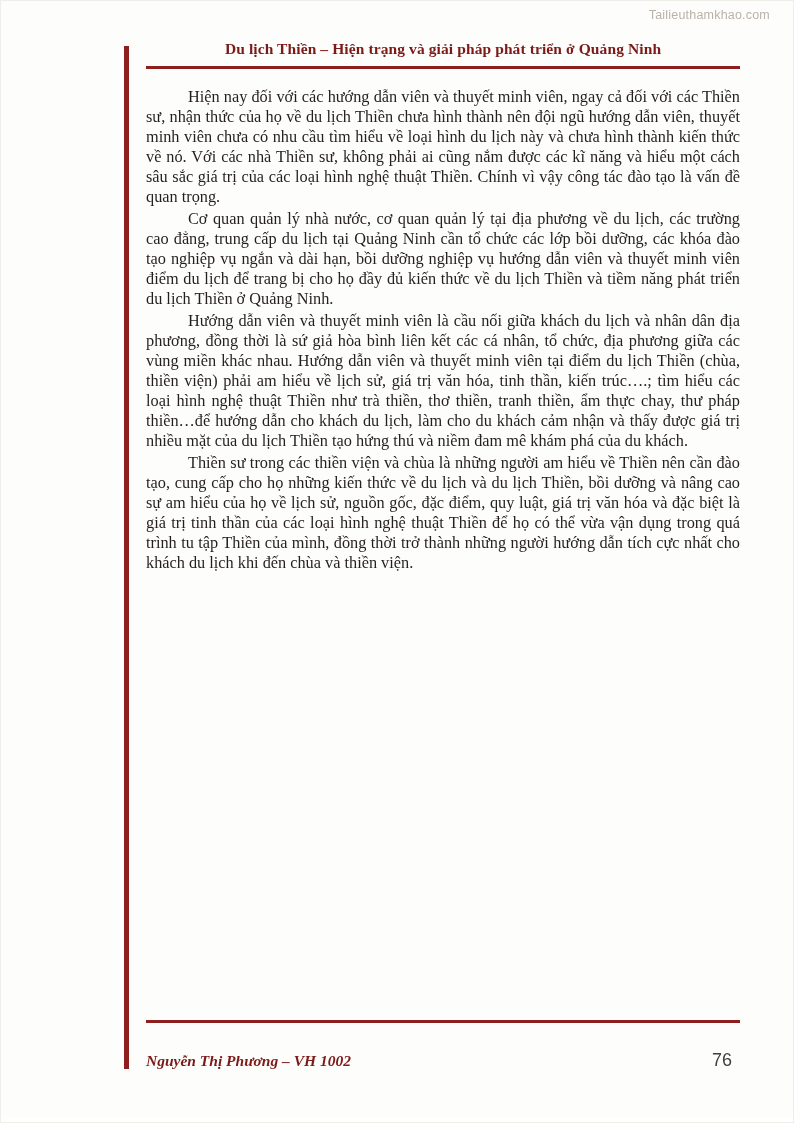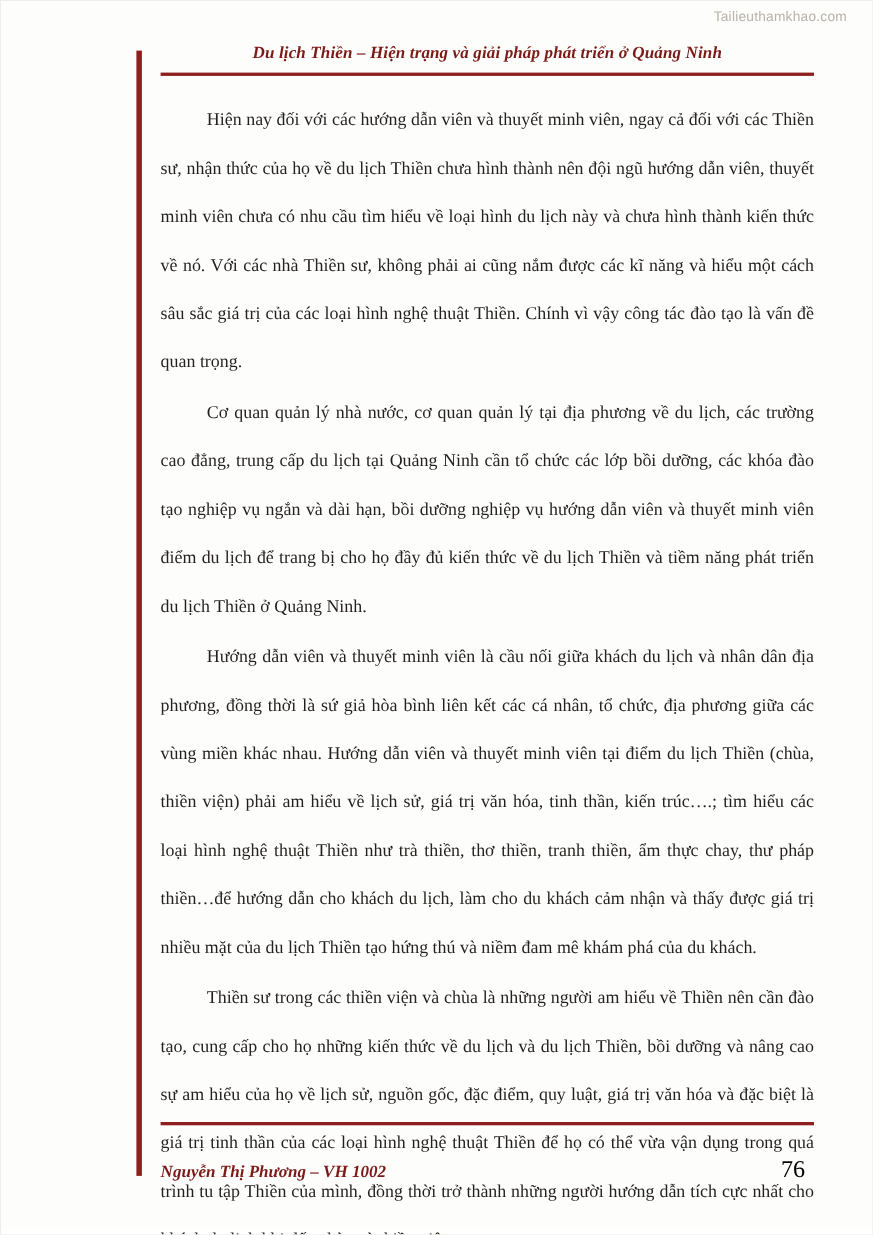--- a/index.html
+++ b/index.html
@@ -45,42 +45,41 @@
 
   .content {
     position: absolute;
     left: 146px;
     top: 40px;
     width: 594px;
   }
 
   .header {
     text-align: center;
-    font-style: italic;
     font-weight: bold;
     font-size: 15.5px;
     color: #7b1a17;
     letter-spacing: 0.1px;
     padding-bottom: 6px;
     white-space: nowrap;
   }
 
   .rule-top {
     height: 3px;
     background: #8d1f1f;
     margin-top: 2px;
     margin-bottom: 18px;
   }
 
   .body-text p {
     margin: 0 0 2px 0;
     text-indent: 42px;
     text-align: justify;
     font-size: 16.3px;
-    line-height: 44px;
+    line-height: 20px;
     color: #241f1c;
     font-family: "Liberation Serif", serif;
   }
 
   .footer-wrap {
     position: absolute;
     left: 146px;
     top: 1020px;
     width: 594px;
   }
@@ -99,23 +98,23 @@
   }
 
   .footer-left {
     font-style: italic;
     font-weight: bold;
     font-size: 15.5px;
     color: #7b1a17;
   }
 
   .footer-right {
-    font-size: 22px;
-    color: #000000;
-    font-family: Liberation Serif, serif;
+    font-size: 18px;
+    color: #404040;
+    font-family: Liberation Sans, sans-serif;
     padding-right: 8px;
   }
 
   .page-edge {
     position: absolute;
     left: 0;
     top: 0;
     width: 794px;
     height: 1123px;
     box-shadow: inset 0 0 0 1px #f0eee9;

